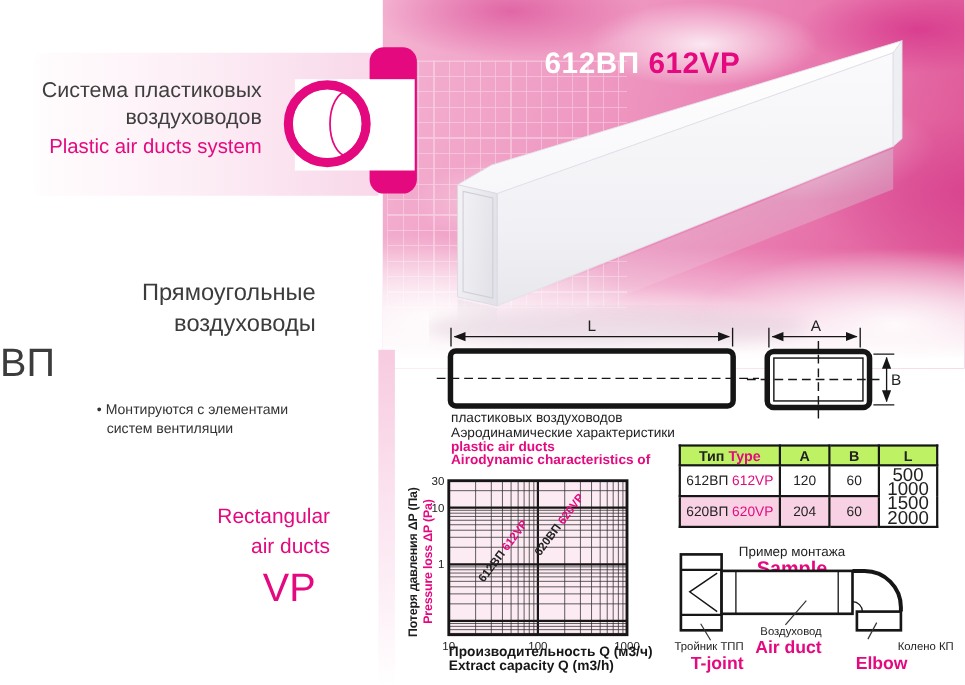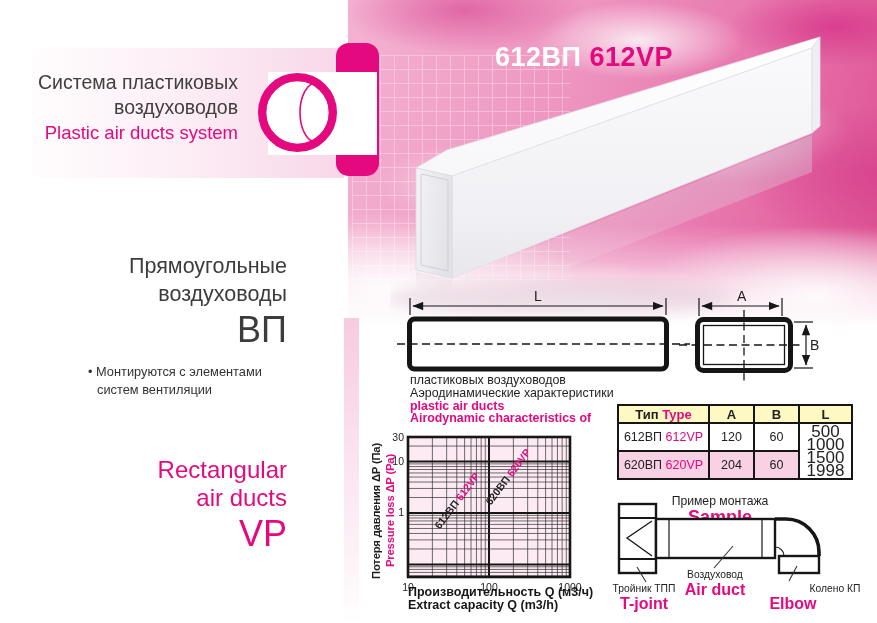--- a/index.html
+++ b/index.html
@@ -36,54 +36,54 @@
   .logo-text .en{font-size:18.5px;line-height:24px;margin-top:1px;}
   .accent{color:#e4097f;}
   .logo-svg{position:absolute;left:250px;top:35px;}
 
   .product-title{position:absolute;left:495px;top:42px;font-size:27px;font-weight:600;letter-spacing:.5px;}
   .product-title .w{color:#fff;} 
 
   
   .h-ru{position:absolute;left:0;top:252px;width:287px;text-align:right;
         font-size:21.5px;line-height:28px;color:#3c3c3c;}
-  .code-ru{position:absolute;left:0;top:309px;width:287px;text-align:right;
+  .code-ru{position:absolute;left:0;top:309px;width:287px;
         font-size:36px;color:#3c3c3c;}
-  .h-en{position:absolute;left:0;top:456px;width:287px;text-align:right;
-        font-size:24px;line-height:28px;}
+  .h-en{position:absolute;left:13px;top:456px;width:287px;text-align:right;
+        font-size:19px;line-height:28px;}
   .code-en{position:absolute;left:0;top:513px;width:287px;text-align:right;font-size:36px;}
   .bullet{position:absolute;left:88px;width:210px;font-size:12.8px;line-height:17.5px;color:#333;}
   .bullet .l2{padding-left:9px;}
   .bullet-ru{top:363px;}
   .bullet-en{top:561px;color:#e4097f;}
 
   
   .chart-title{position:absolute;left:410px;top:374px;font-size:12.4px;line-height:12.8px;color:#1e1e1e;}
   .chart-title .en{font-weight:bold;}
   .ylab{position:absolute;top:436px;height:150px;width:14px;writing-mode:vertical-rl;
         transform:rotate(180deg);font-size:11.3px;font-weight:bold;text-align:center;letter-spacing:-.2px;}
   .ylab.ru{left:370px;color:#1e1e1e;}
   .ylab.en{left:384px;}
   .xlab{position:absolute;left:408px;font-size:12.5px;font-weight:bold;color:#161616;}
 
   
   .spec-table{position:absolute;left:617px;top:404px;border-collapse:collapse;}
   .spec-table td{border:2px solid #161616;text-align:center;padding:0;font-size:12.5px;color:#222;}
-  .spec-table .hd{background:#fef9c3;height:16px;font-size:13px;font-weight:bold;}
+  .spec-table .hd{background:#bef264;height:16px;font-size:13px;font-weight:bold;}
   .spec-table .r2{background:#f8d2e4;}
   .spec-table .c-type{width:89px;}.spec-table .c-a{width:43px;}
   .spec-table .c-b{width:43px;}.spec-table .c-l{width:51px;}
   .spec-table .row{height:28px;}
   .len-cell div{font-size:17px;line-height:13px;}
 
   
   .mount-title{position:absolute;left:650px;width:140px;text-align:center;}
   .mount-title.ru{top:494px;font-size:12.2px;color:#1e1e1e;}
   .mount-title.en{top:507px;font-size:18px;font-weight:bold;}
-  .part-label{position:absolute;text-align:center;font-size:10.3px;color:#222;}
+  .part-label{position:absolute;text-align:right;font-size:10.3px;color:#222;}
   .part-label.en{font-weight:bold;color:#e4097f;font-size:16px;}
 </style>
 </head>
 <body>
 
 <div class="page">
 
   <div class="sky">
     <div class="sky-grid"></div>
   </div>
@@ -275,21 +275,21 @@
       <td>
         <span>612ВП</span>
         <span class="accent">612VP</span>
       </td>
       <td>120</td>
       <td>60</td>
       <td rowspan="2" class="len-cell" id="length-cell">
             <div>500</div>
             <div>1000</div>
             <div>1500</div>
-            <div>1998</div>
+            <div>2000</div>
           </td>
     </tr>
     <tr class="row">
       <td class="r2">
         <span>620ВП</span>
         <span class="accent">620VP</span>
       </td>
       <td class="r2">204</td>
       <td class="r2">60</td>
     </tr>

